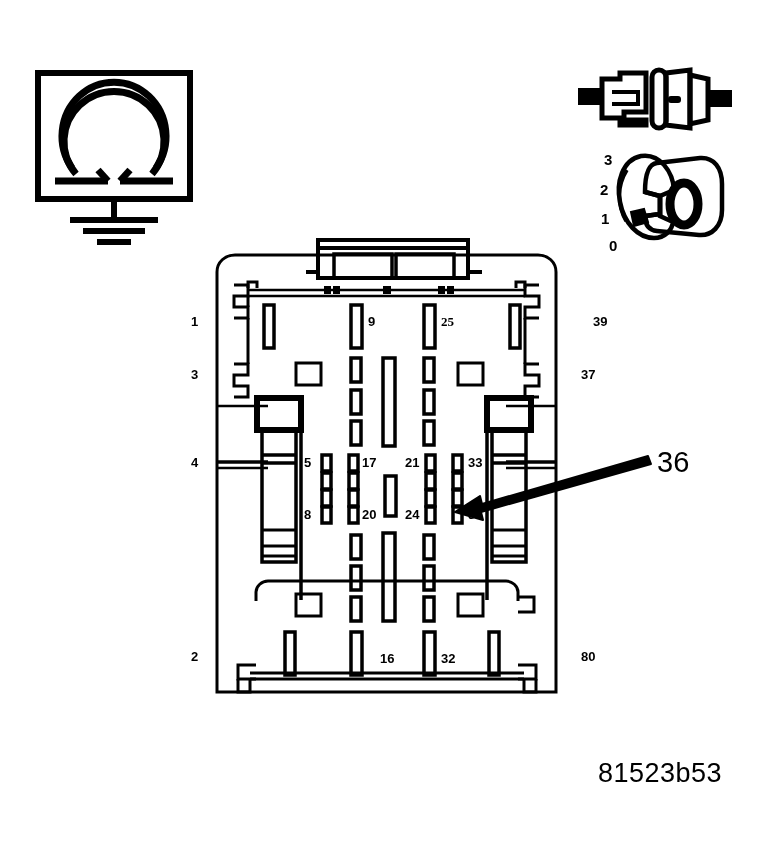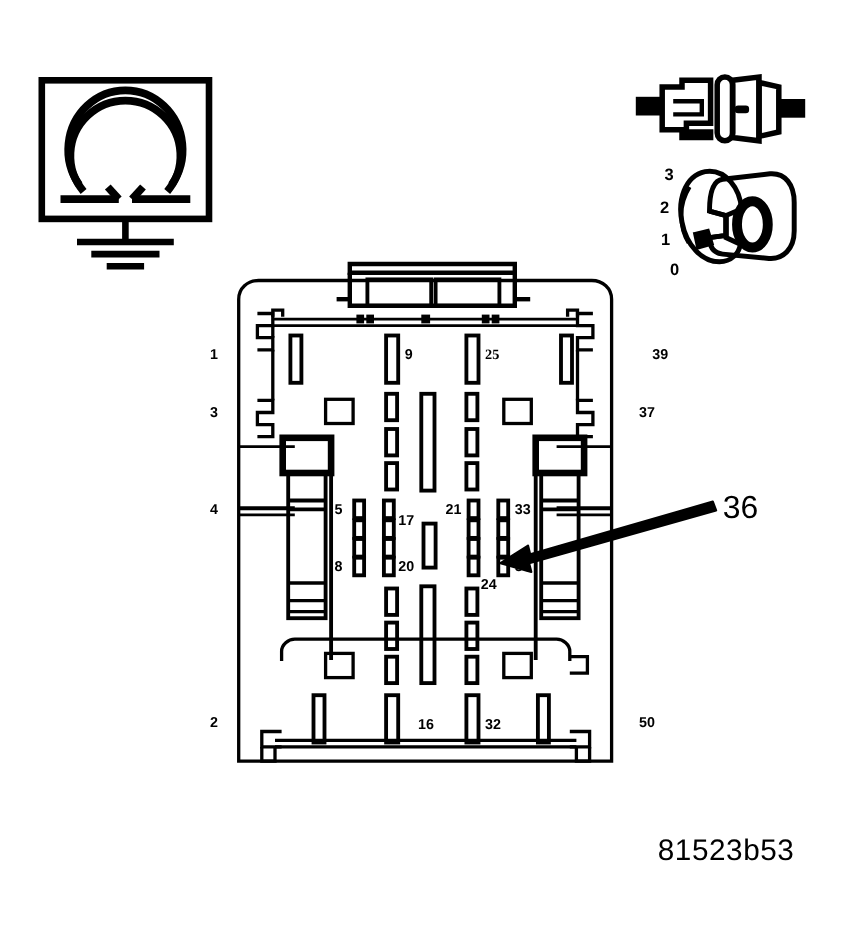--- a/index.html
+++ b/index.html
@@ -284,33 +284,33 @@
   <div class="lbl key-pos-label" style="left:601px; top:211px;">1</div>
   <div class="lbl key-pos-label" style="left:609px; top:238px;">0</div>
 
   <div class="lbl side-label" style="left:191px; top:315px;">1</div>
   <div class="lbl side-label" style="left:191px; top:368px;">3</div>
   <div class="lbl side-label" style="left:191px; top:456px;">4</div>
   <div class="lbl side-label" style="left:191px; top:650px;">2</div>
 
   <div class="lbl side-label" style="left:581px; top:315px;margin-left:12px;">39</div>
   <div class="lbl side-label" style="left:581px; top:368px;">37</div>
-  <div class="lbl side-label" style="left:581px; top:650px;">50</div>
+  <div class="lbl side-label" style="left:581px; top:650px;">80</div>
 
   <div class="lbl pin-label" style="left:368px; top:315px;">9</div>
   <div class="lbl pin-label" style="left:441px; top:315px;font-family:Liberation Serif, serif;">25</div>
 
   <div class="lbl pin-label" style="left:304px; top:456px;">5</div>
-  <div class="lbl pin-label" style="left:362px; top:456px;margin-top:10px;">17</div>
+  <div class="lbl pin-label" style="left:362px; top:456px;">17</div>
   <div class="lbl pin-label" style="left:405px; top:456px;">21</div>
   <div class="lbl pin-label" style="left:468px; top:456px;">33</div>
 
   <div class="lbl pin-label" style="left:304px; top:508px;">8</div>
   <div class="lbl pin-label" style="left:362px; top:508px;">20</div>
-  <div class="lbl pin-label" style="left:405px; top:524px;margin-left:32px;">24</div>
+  <div class="lbl pin-label" style="left:405px; top:508px;">24</div>
   <div class="lbl pin-label" style="left:468px; top:508px;">36</div>
 
   <div class="lbl pin-label" style="left:380px; top:652px;">16</div>
   <div class="lbl pin-label" style="left:441px; top:652px;">32</div>
 
   <div class="lbl callout-label" style="left:657px; top:448px;">36</div>
 
   <div class="caption" style="left:305px; top:727px; width:180px;">
     
   </div>

